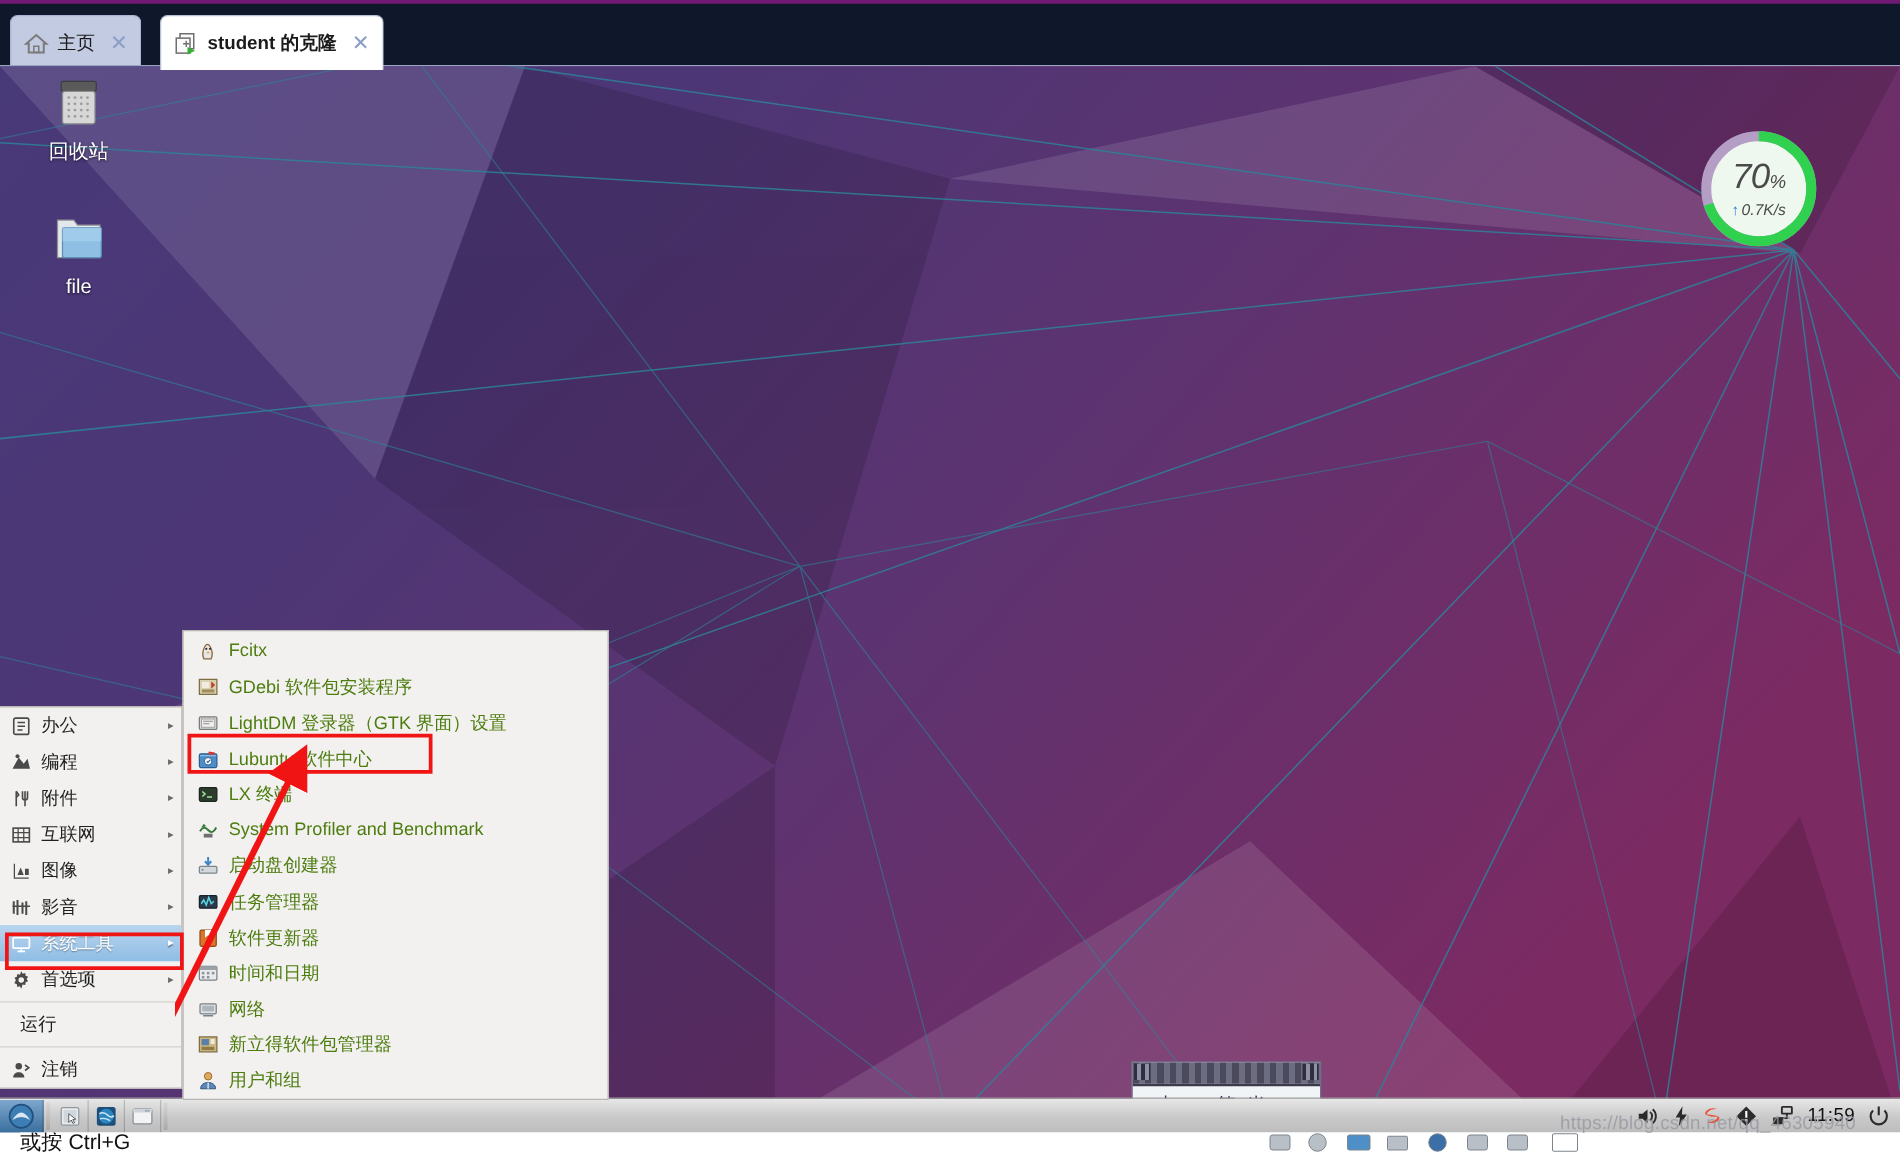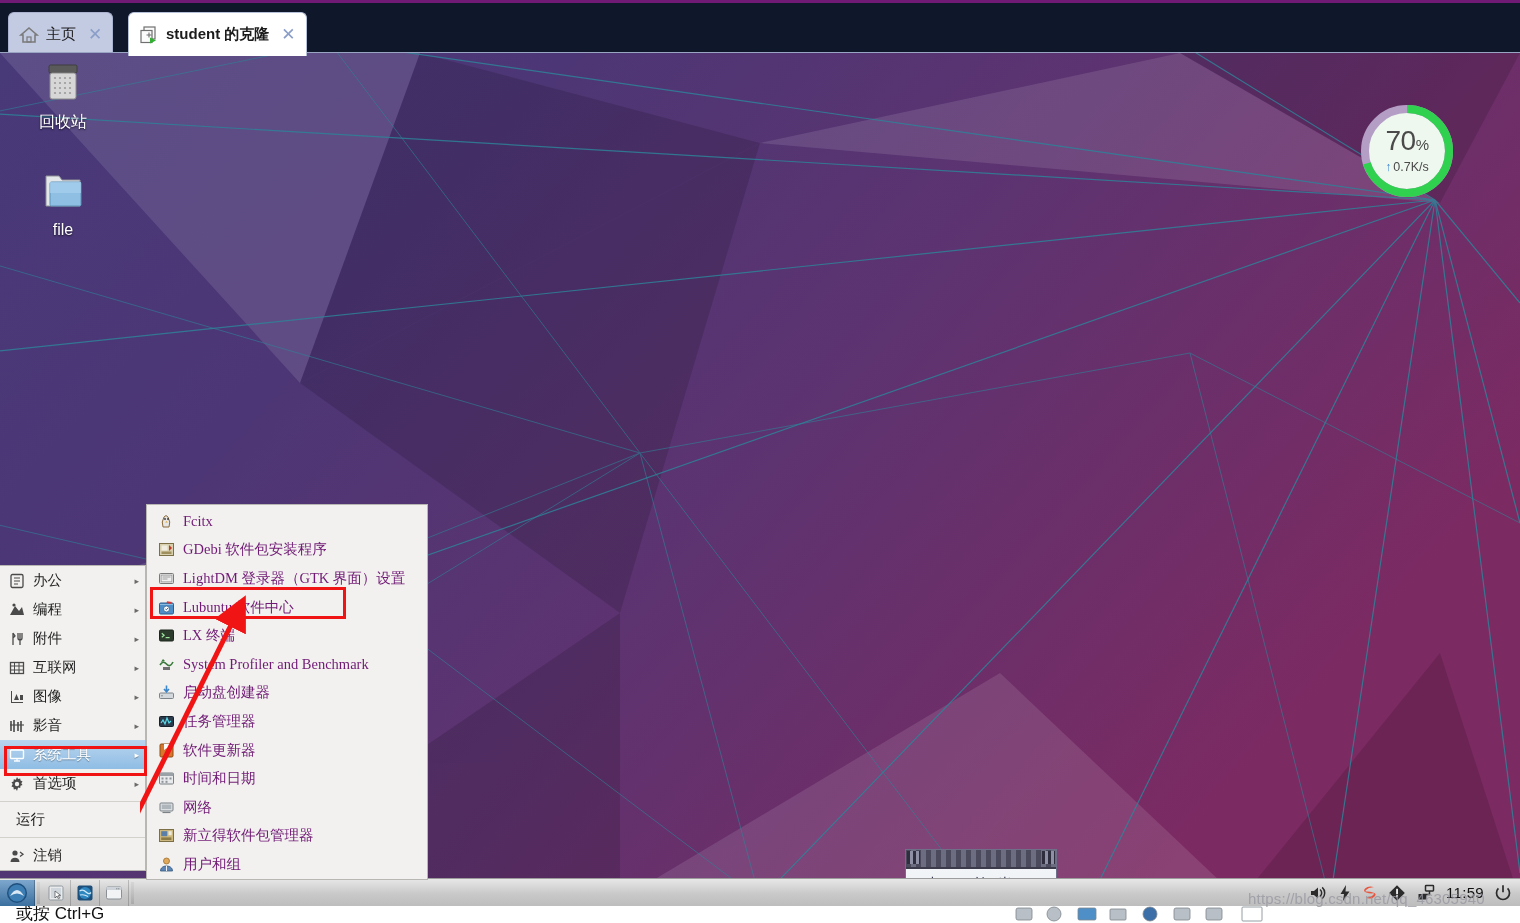--- a/index.html
+++ b/index.html
@@ -57,21 +57,21 @@
   .dicon{
     position:absolute;width:86px;text-align:center;color:#fff;
     font-size:16px;text-shadow:0 1px 2px rgba(0,0,0,.75);
     user-select:none;cursor:default;
   }
   .dicon .glyph{display:block;height:52px;margin-bottom:5px;}
   .dicon .lbl{display:block;line-height:15px;}
 
   
   .netgauge{
-    position:absolute;left:1357px;top:48px;width:100px;height:100px;
+    position:absolute;left:1357px;top:48px;width:100px;height:100px;font-style:italic;
   }
   .netgauge .gtext{
     position:absolute;left:0;top:0;width:100px;height:100px;
     display:flex;flex-direction:column;align-items:center;justify-content:center;
     gap:0px;
   }
   .netgauge .gpct{font-size:28px;color:#4a4a4a;line-height:26px;letter-spacing:-0.5px;}
   .netgauge .gpct small{font-size:15px;}
   .netgauge .gspd{font-size:12.5px;color:#4a4a4a;display:flex;align-items:center;gap:2px;margin-top:2px;}
   .netgauge .garrow{color:#2f7fd6;font-size:12px;line-height:10px;}
@@ -147,26 +147,25 @@
     background:linear-gradient(#b9d5ef,#8fbde4);
     color:#ffffff;text-shadow:0 1px 1px rgba(0,0,0,.35);
   }
   .mi.selected .marrow{color:#ffffff;}
   .msep{height:1px;background:#d3d1cc;margin:3px 0;}
   .mi-noicon{padding-left:16px;}
   .micon{width:18px;height:18px;flex:0 0 18px;display:flex;align-items:center;justify-content:center;}
 
   
   .menu-sub{
-    position:absolute;left:146px;top:504px;width:282px;
+    position:absolute;left:146px;top:504px;width:341px;
     background:#f2f1ef;border:1px solid #b9b7b2;
     box-sizing:border-box;z-index:41;
-    font-size:14.5px;color:#701a75;
+    font-size:14.5px;color:#4d7c0f;
     padding:2px 0 0 0;
-    font-family:Liberation Serif, serif;
   }
   .menu-sub .mi{height:28.6px;padding-left:10px;gap:8px;}
 
   
   .redbox{position:absolute;border:3px solid #f01414;box-sizing:border-box;z-index:60;pointer-events:none;}
   .redarrow{position:absolute;z-index:59;pointer-events:none;}
 
   
   .vb-status{
     position:absolute;left:16px;top:906px;width:1520px;height:17px;

